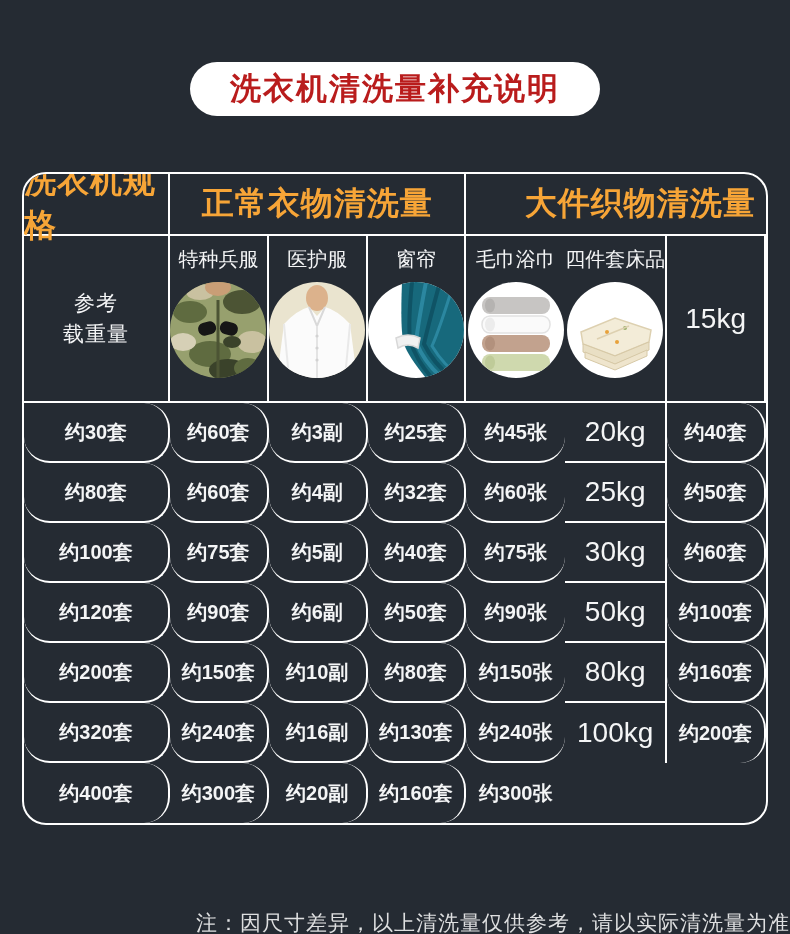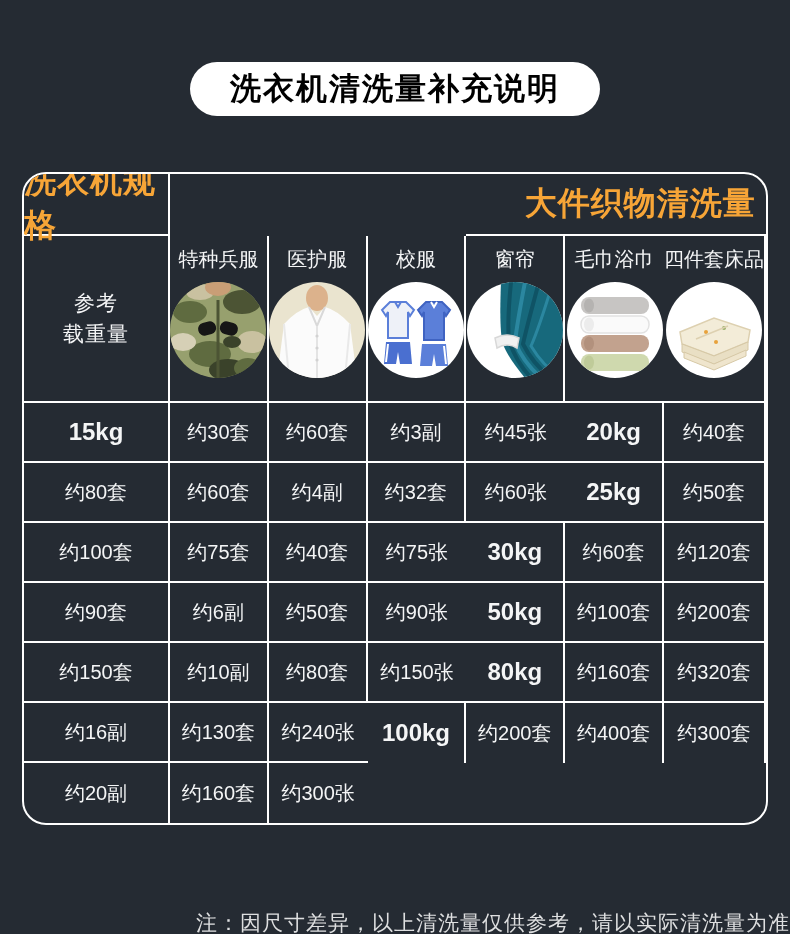--- a/index.html
+++ b/index.html
@@ -13,21 +13,21 @@
 
   
   .title-pill {
     position: absolute; left: 50%; top: 62px; transform: translateX(-50%);
     min-width: 388px; height: 54px;
     background: #FFFFFF; border-radius: 27px;
     display: flex; align-items: center; justify-content: center;
     padding: 0 40px;
   }
   .title-pill span {
-    font-size: 31px; font-weight: bold; color: #000000; letter-spacing: 2px;
+    font-size: 31px; font-weight: bold; color: #b91c1c; letter-spacing: 2px;
     white-space: nowrap;
   }
 
   
   .spec-table {
     position: absolute; left: 22px; top: 172px; width: 746px;
     display: grid;
     grid-template-columns: 146px repeat(6, 1fr);
     grid-template-rows: 62px 167px repeat(7, 60px);
     border: 2px solid #FFFFFF;
@@ -45,41 +45,42 @@
   .span3a { grid-column: 2 / 5; }
   .span3b { grid-column: 5 / 8; padding-left: 48px; }
 
   .load-cell { flex-direction: column; line-height: 1.45; }
   .load-cell span { font-size: 21px; font-weight: normal; color: #F4F5F6; letter-spacing: 1px; }
 
   .cat-cell { flex-direction: column; justify-content: flex-start; padding-top: 10px; }
   .cat-label { font-size: 20px; font-weight: 500; color: #F4F5F6; margin-bottom: 9px; white-space: nowrap; }
   .photo { width: 96px; height: 96px; flex: 0 0 auto; }
 
-  .capacity { font-size: 24px; font-weight: bold; }
-  .value { font-size: 20px; font-weight: normal; white-space: nowrap; }
+  .capacity { font-size: 28px; font-weight: normal; }
+  .value { font-size: 20px; font-weight: bold; white-space: nowrap; border-radius: 26px; }
 
   
   .note {
     position: absolute; left: 0; top: 909px; width: 790px;
     text-align: right; color: #DEDFE0; font-size: 21px; letter-spacing: 1px;
   }
 </style>
 </head>
 <body>
 
 <div class="stage">
 
   <div class="title-pill">
     <span>洗衣机清洗量补充说明</span>
   </div>
 
   <div class="spec-table">
 
     <div class="cell br bb group-head">洗衣机规格</div>
+    <div class="cell br bb group-head span3a">正常衣物清洗量</div>
     <div class="cell bb group-head span3b">大件织物清洗量</div>
 
     <div class="cell br bb load-cell">
       <span>参考</span>
       <span>载重量</span>
     </div>
 
     <div class="cell br bb cat-cell">
       <span class="cat-label">特种兵服</span>
       <svg class="photo" viewBox="0 0 96 96">
@@ -123,41 +124,20 @@
           <line x1="48" y1="44" x2="48" y2="96" stroke="#e4e4e4" stroke-width="2"></line>
           <path d="M15 42 L20 96" stroke="#e9e9e9" stroke-width="2" fill="none"></path>
           <path d="M81 42 L76 96" stroke="#e9e9e9" stroke-width="2" fill="none"></path>
           <circle cx="48" cy="54" r="1.6" fill="#d2d2d2"></circle>
           <circle cx="48" cy="66" r="1.6" fill="#d2d2d2"></circle>
           <circle cx="48" cy="78" r="1.6" fill="#d2d2d2"></circle>
         </g>
       </svg>
     </div>
 
-    <div class="cell br bb cat-cell">
-      <span class="cat-label">校服</span>
-      <svg class="photo" viewBox="0 0 96 96">
-        <defs>
-            <clipPath id="cp3">
-              <circle cx="48" cy="48" r="48"></circle>
-            </clipPath>
-          </defs>
-        <g clip-path="url(#cp3)">
-          <rect width="96" height="96" fill="#ffffff"></rect>
-          <path d="M14 28 L22 20 L38 20 L46 28 L42 34 L40 30 L40 56 L20 56 L20 30 L18 34 Z" fill="#eef1f8" stroke="#5b7fd9" stroke-width="2"></path>
-          <path d="M50 28 L58 20 L74 20 L82 28 L78 34 L76 30 L76 58 L56 58 L56 30 L54 34 Z" fill="#5b7fd9" stroke="#3f63c2" stroke-width="2"></path>
-          <path d="M27 20 L30 25 L33 20" fill="none" stroke="#5b7fd9" stroke-width="2"></path>
-          <path d="M63 20 L66 25 L69 20" fill="none" stroke="#ffffff" stroke-width="2"></path>
-          <path d="M18 60 L42 60 L44 82 L32 82 L30 70 L28 82 L16 82 Z" fill="#4a6fd0"></path>
-          <path d="M54 62 L78 62 L80 84 L68 84 L66 72 L64 84 L52 84 Z" fill="#5b7fd9"></path>
-          <line x1="20" y1="62" x2="18" y2="80" stroke="#ffffff" stroke-width="2"></line>
-          <line x1="76" y1="64" x2="78" y2="82" stroke="#ffffff" stroke-width="2"></line>
-        </g>
-      </svg>
-    </div>
 
     <div class="cell br bb cat-cell">
       <span class="cat-label">窗帘</span>
       <svg class="photo" viewBox="0 0 96 96">
         <defs>
             <clipPath id="cp4">
               <circle cx="48" cy="48" r="48"></circle>
             </clipPath>
           </defs>
         <g clip-path="url(#cp4)">
@@ -212,34 +192,36 @@
           <circle cx="50" cy="60" r="2" fill="#e8a23c"></circle>
           <line x1="30" y1="57" x2="62" y2="44" stroke="#ddd0b0" stroke-width="1.5"></line>
         </g>
       </svg>
     </div>
 
     <div class="cell br bb capacity">15kg</div>
     <div class="cell br bb value">约30套</div>
     <div class="cell br bb value">约60套</div>
     <div class="cell br bb value">约3副</div>
+    <div class="cell br bb value">约25套</div>
     <div class="cell bb value">约45张</div>
 
     <div class="cell br bb capacity">20kg</div>
     <div class="cell br bb value">约40套</div>
     <div class="cell br bb value">约80套</div>
     <div class="cell br bb value">约60套</div>
     <div class="cell br bb value">约4副</div>
     <div class="cell br bb value">约32套</div>
     <div class="cell bb value">约60张</div>
 
     <div class="cell br bb capacity">25kg</div>
     <div class="cell br bb value">约50套</div>
     <div class="cell br bb value">约100套</div>
     <div class="cell br bb value">约75套</div>
+    <div class="cell br bb value">约5副</div>
     <div class="cell br bb value">约40套</div>
     <div class="cell bb value">约75张</div>
 
     <div class="cell br bb capacity">30kg</div>
     <div class="cell br bb value">约60套</div>
     <div class="cell br bb value">约120套</div>
     <div class="cell br bb value">约90套</div>
     <div class="cell br bb value">约6副</div>
     <div class="cell br bb value">约50套</div>
     <div class="cell bb value">约90张</div>
@@ -248,20 +230,21 @@
     <div class="cell br bb value">约100套</div>
     <div class="cell br bb value">约200套</div>
     <div class="cell br bb value">约150套</div>
     <div class="cell br bb value">约10副</div>
     <div class="cell br bb value">约80套</div>
     <div class="cell bb value">约150张</div>
 
     <div class="cell br bb capacity">80kg</div>
     <div class="cell br bb value">约160套</div>
     <div class="cell br bb value">约320套</div>
+    <div class="cell br bb value">约240套</div>
     <div class="cell br bb value">约16副</div>
     <div class="cell br bb value">约130套</div>
     <div class="cell bb value">约240张</div>
 
     <div class="cell br capacity">100kg</div>
     <div class="cell br value">约200套</div>
     <div class="cell br value">约400套</div>
     <div class="cell br value">约300套</div>
     <div class="cell br value">约20副</div>
     <div class="cell br value">约160套</div>

